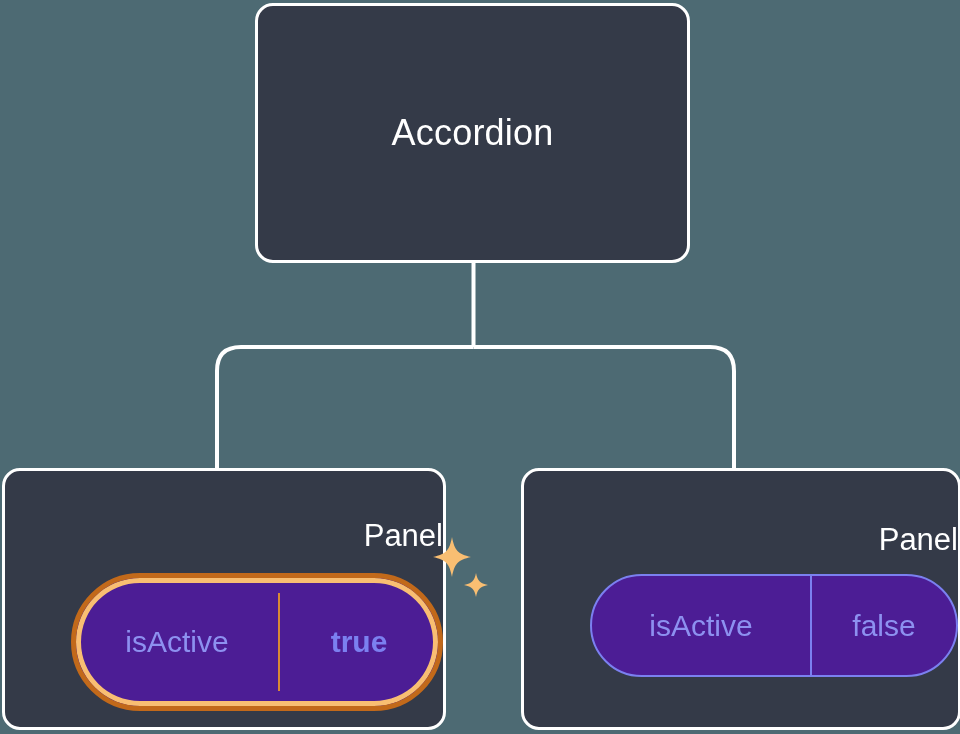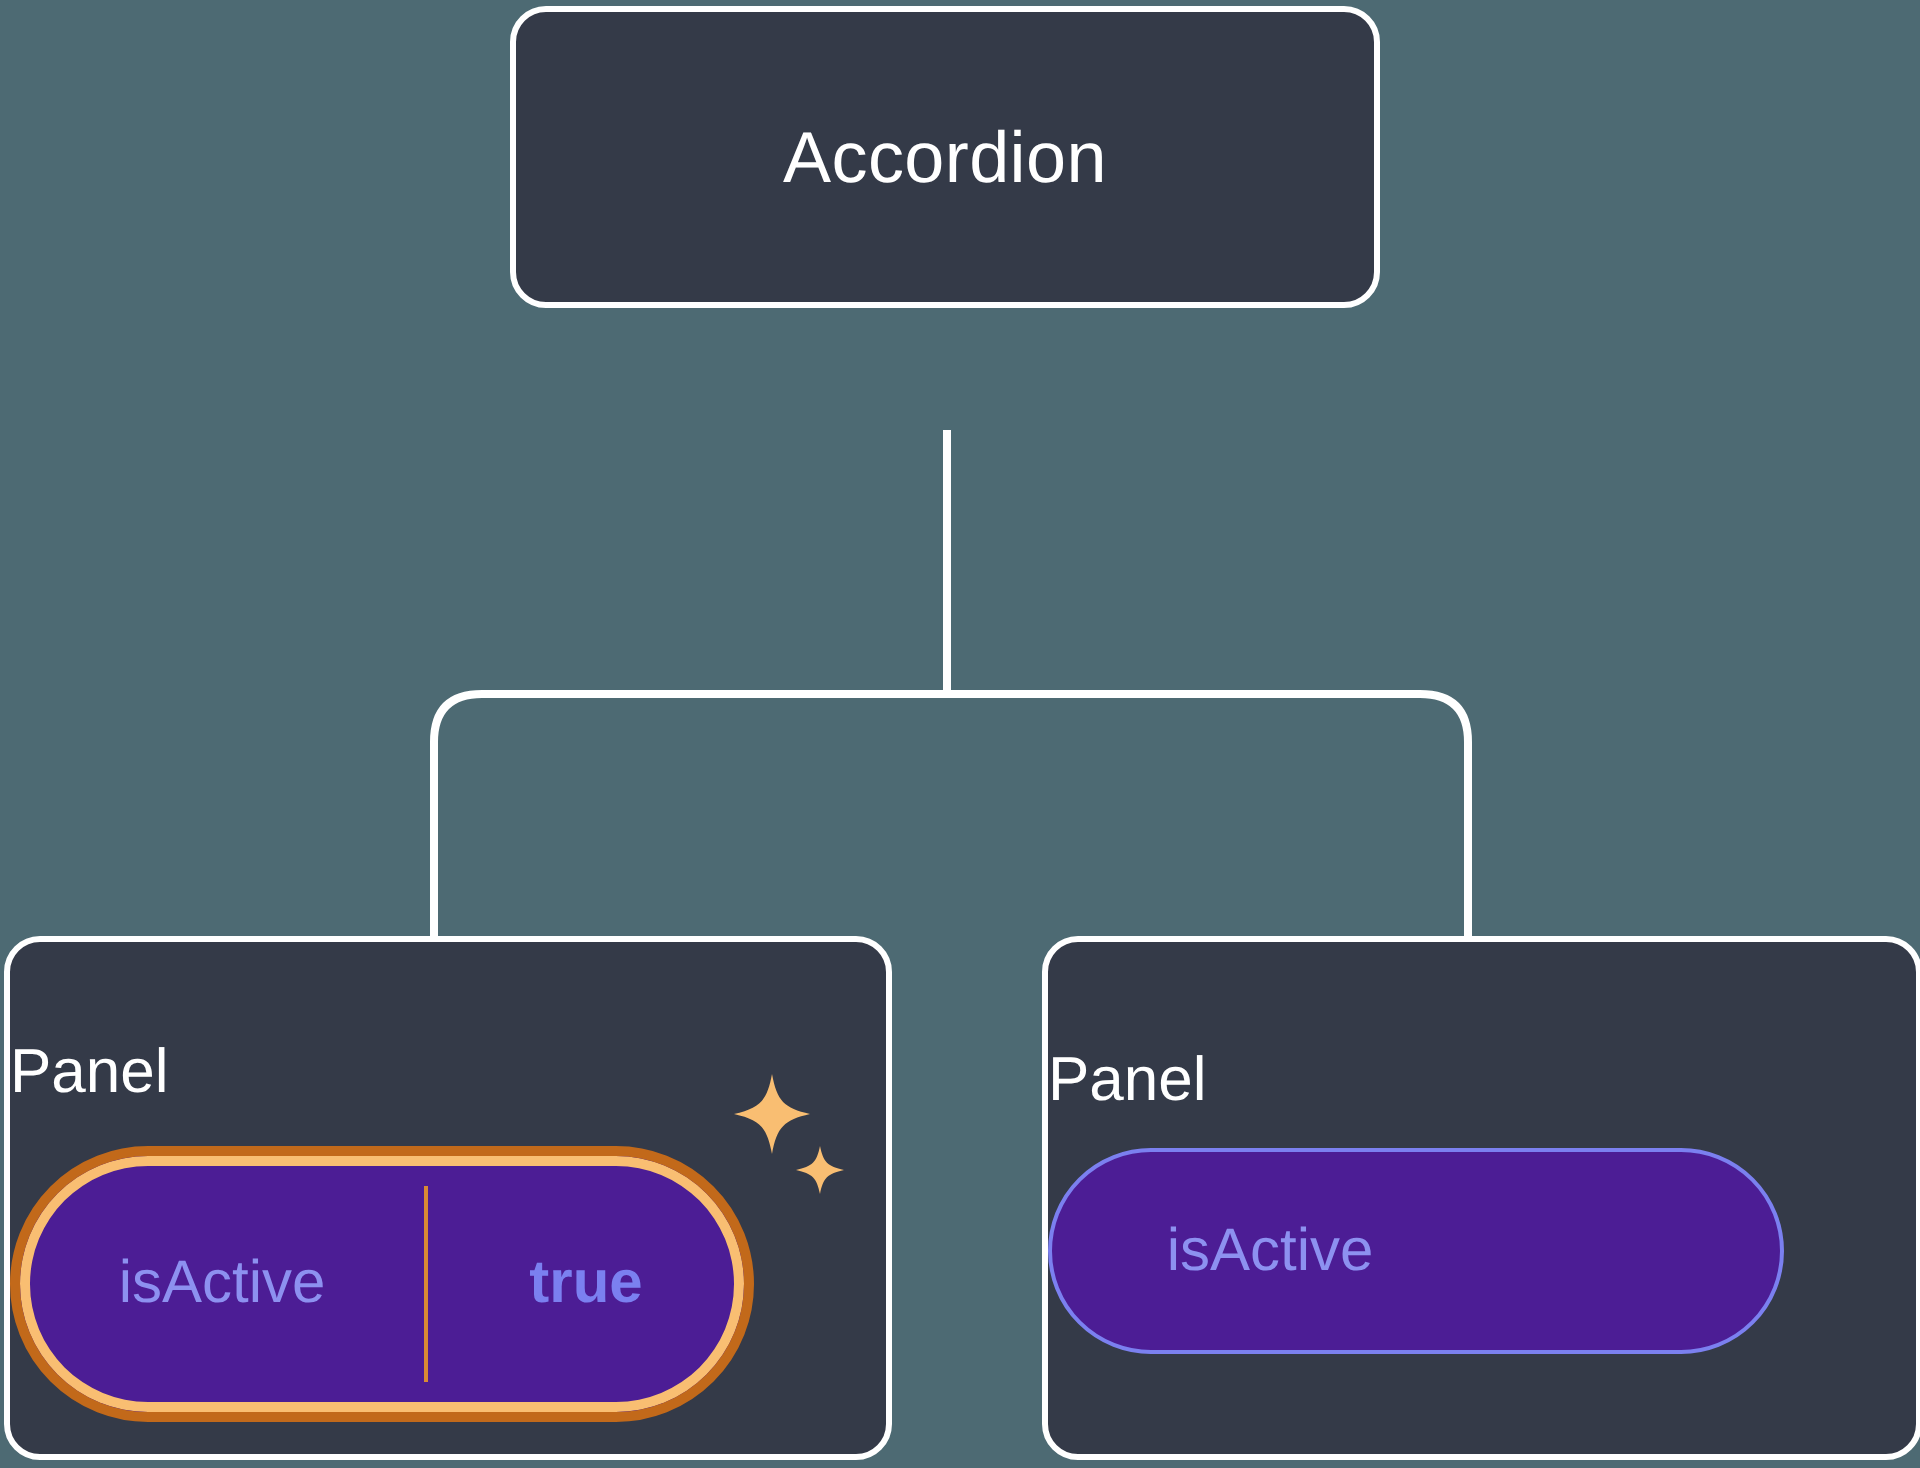--- a/index.html
+++ b/index.html
@@ -34,36 +34,36 @@
     position: absolute;
     box-sizing: border-box;
     background: #343a48;
     border: 3px solid #ffffff;
     border-radius: 18px;
   }
   .node-root {
     left: 255px;
     top: 3px;
     width: 435px;
-    height: 151px;
+    height: 260px;
     display: flex;
     align-items: center;
     justify-content: center;
   }
   .node-title-root {
     color: #ffffff;
     font-size: 36px;
     letter-spacing: 0.2px;
     line-height: 1;
   }
 
   .node-panel {
     display: flex;
     flex-direction: column;
-    align-items: flex-start;
+    align-items: flex-end;
   }
   .node-panel-left {
     left: 2px;
     top: 468px;
     width: 444px;
     height: 262px;
   }
   .node-panel-right {
     left: 521px;
     top: 468px;
@@ -186,17 +186,18 @@
       </svg>
     </div>
   </div>
 
   <div class="node node-panel node-panel-right">
     <span class="node-title-panel">Panel</span>
 
     <div class="pill-wrap">
       <div class="pill pill-plain">
         <span class="pill-cell pill-key">isActive</span>
+        <span class="pill-cell pill-val">false</span>
       </div>
     </div>
   </div>
 
 </div>
 
 </body></html>

